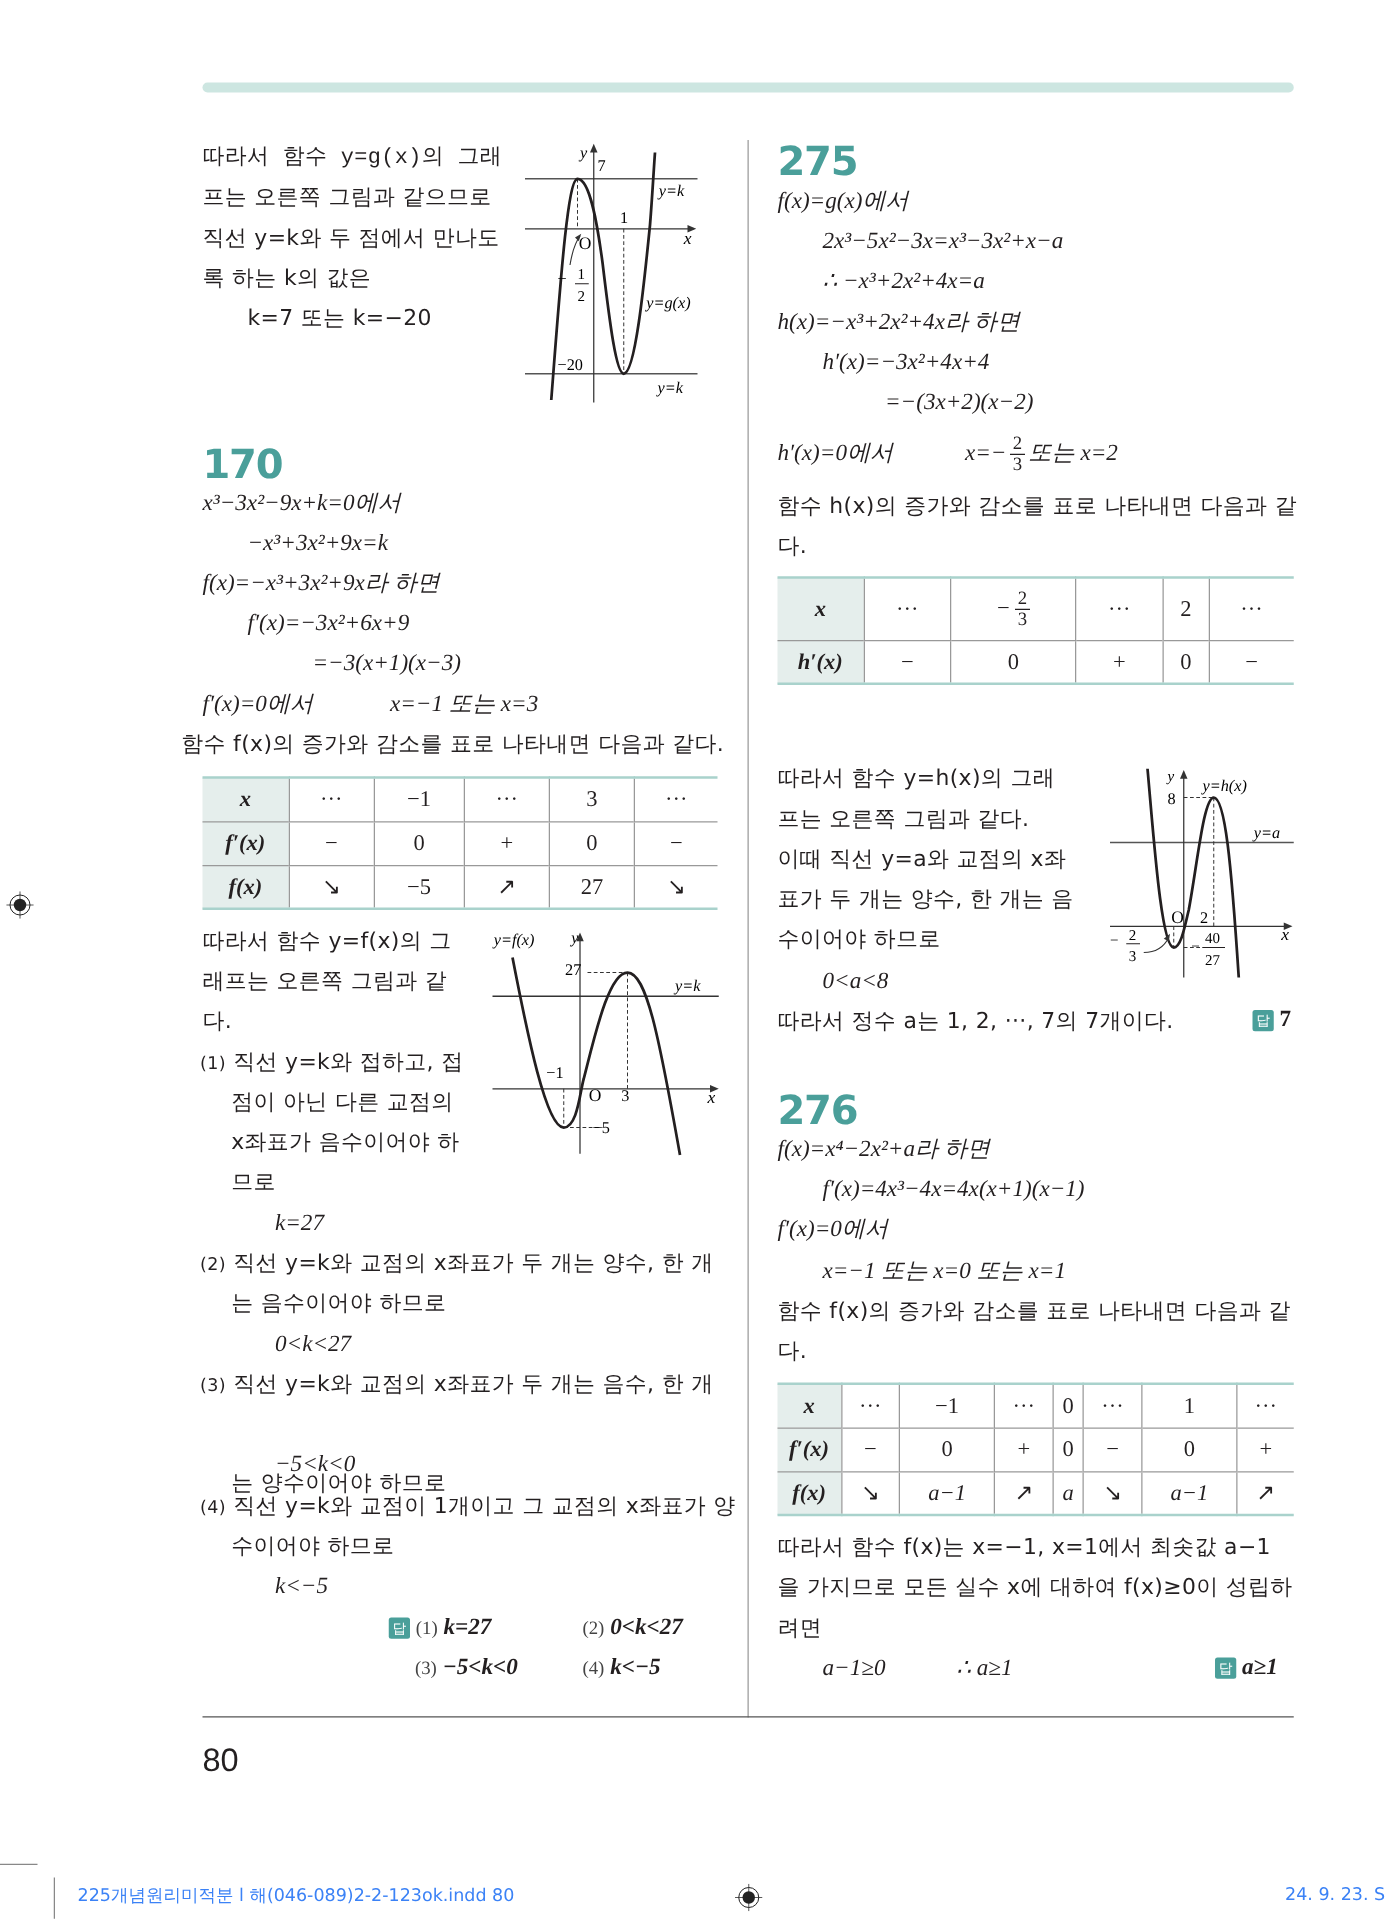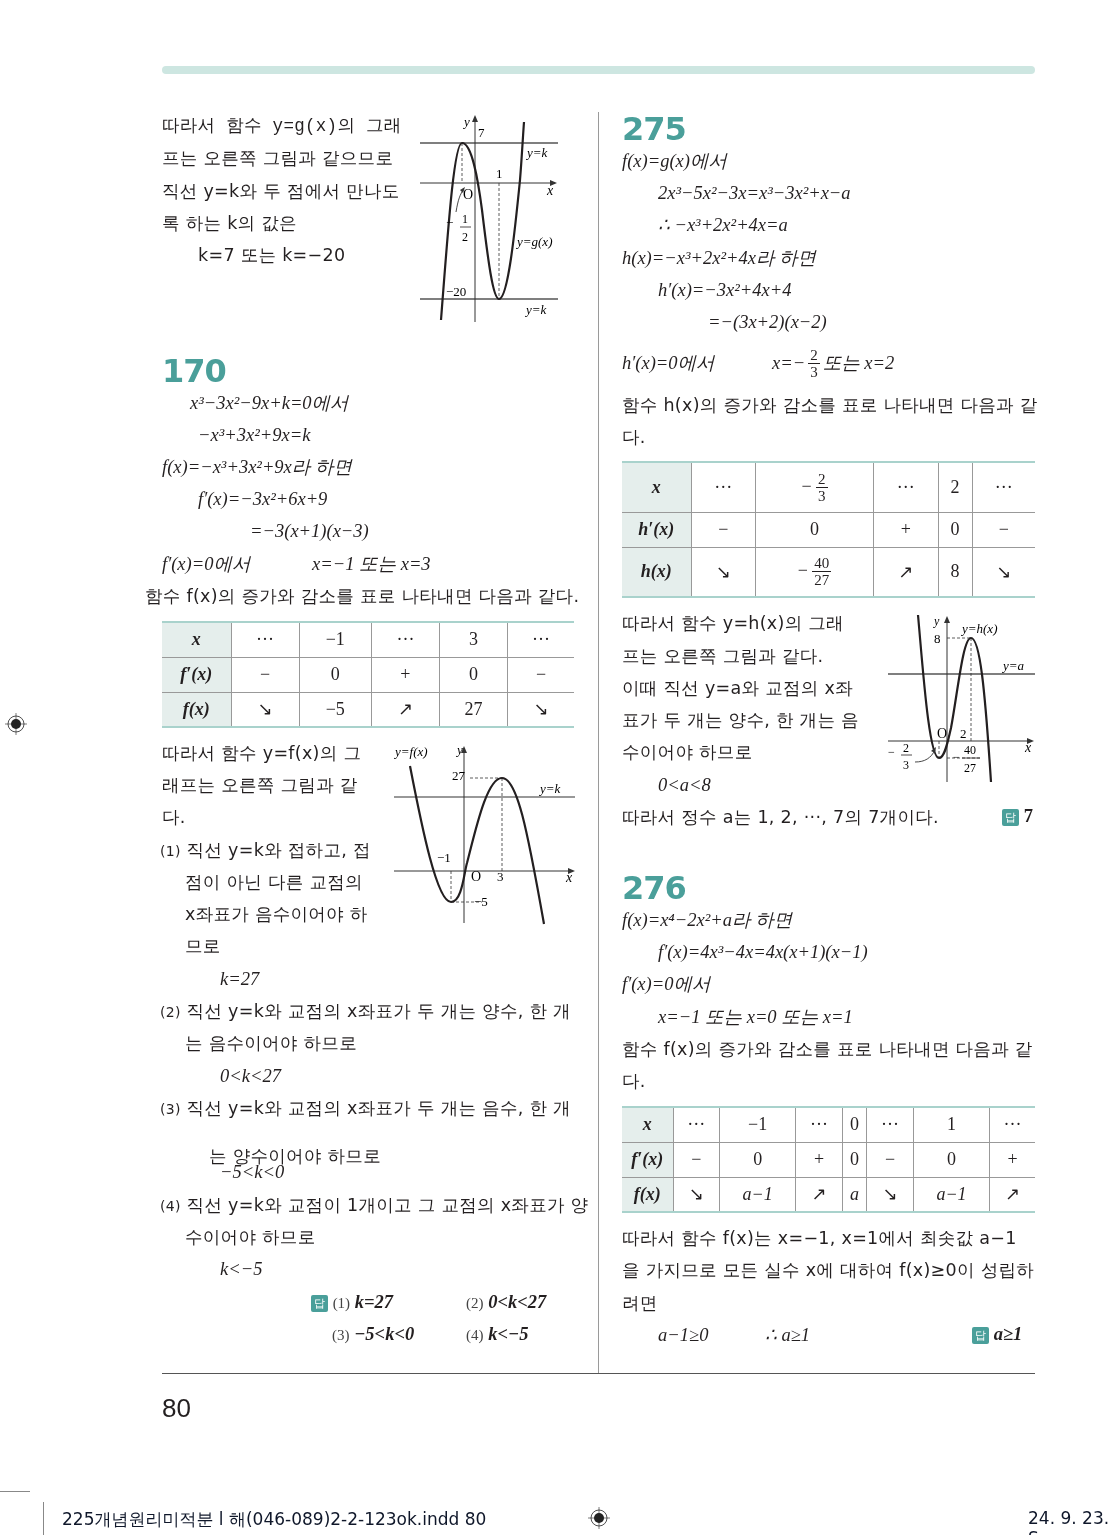--- a/index.html
+++ b/index.html
@@ -17,21 +17,21 @@
   table.vt td { border-left: 1px solid #999; border-top: 1px solid #999; text-align: center; vertical-align: middle; }
   table.vt tr:first-child td { border-top: none; }
   table.vt td.hd { border-left: none; background: #e5eeec; font-weight: bold; font-style: italic; }
   .frac { display: inline-flex; flex-direction: column; align-items: center; vertical-align: middle; font-size: 15px; line-height: 16px; }
   .frac .n { border-bottom: 1px solid #231f20; padding: 0 2px; }
   .ans-badge { display: inline-block; width: 17px; height: 17px; background: #4a9f9a; color: #fff; font-size: 11px; line-height: 17px; text-align: center; border-radius: 2px; vertical-align: middle; font-family: "DejaVu Sans", sans-serif; }
   .ans { position: absolute; font-family: "Liberation Serif", serif; font-size: 18.5px; white-space: nowrap; }
   .ans b { font-style: italic; font-weight: bold; }
   .ans .lbl { font-size: 15px; color: #444; }
   svg text { font-family: "Liberation Serif", serif; }
-  .footer { position: absolute; top: 1508px; font-size: 17px; color: #0f172a; font-family: "DejaVu Sans", sans-serif; }
+  .footer { position: absolute; top: 1508px; font-size: 14px; color: #3b82f6; font-family: "DejaVu Sans", sans-serif; }
   .reg-mark { position: absolute; width: 22px; height: 22px; }
   .crop-line { position: absolute; background: #888; }
 </style>
 </head>
 <body>
 
 <div class="top-bar"></div>
 <div class="col-divider"></div>
 
 <div>
@@ -63,21 +63,21 @@
     <text x="26" y="117" font-size="13">−</text>
     <text x="42" y="113" font-size="12">1</text>
     <line x1="40" y1="117" x2="51" y2="117" stroke="#231f20" stroke-width="0.8"></line>
     <text x="42" y="131" font-size="12">2</text>
     <text x="97" y="136" font-size="13" font-style="italic">y=g(x)</text>
     <text x="26" y="186" font-size="13">−20</text>
     <text x="106" y="204" font-size="13" font-style="italic">y=k</text>
   </svg>
 
   <div class="num-title" style="left:162px;top:352px;">170</div>
-  <div class="line it" style="left:162px;top:391px;margin-left:28px;">x³−3x²−9x+k=0에서</div>
+  <div class="line it" style="left:162px;top:391px;">x³−3x²−9x+k=0에서</div>
   <div class="line it" style="left:198px;top:423px;">−x³+3x²+9x=k</div>
   <div class="line it" style="left:162px;top:455px;">f(x)=−x³+3x²+9x라 하면</div>
   <div class="line it" style="left:198px;top:487px;text-align:center;">f′(x)=−3x²+6x+9</div>
   <div class="line it" style="left:250px;top:519px;font-style:italic;">=−3(x+1)(x−3)</div>
   <div class="line it" style="left:162px;top:552px;">f′(x)=0에서</div>
   <div class="line it" style="left:312px;top:552px;">x=−1 또는 x=3</div>
   <div class="line kr" style="left:145px;top:584px;">함수 f(x)의 증가와 감소를 표로 나타내면 다음과 같다.</div>
 
   <table class="vt" style="left:162px;top:621px;width:412px;">
     <tbody>
@@ -147,21 +147,21 @@
     <span style="font-size:14px;">(2)</span>
     <span>직선 y=k와 교점의 x좌표가 두 개는 양수, 한 개</span>
   </div>
   <div class="line kr" style="left:185px;top:1031px;text-align:right;">는 음수이어야 하므로</div>
   <div class="line it" style="left:220px;top:1064px;">0&lt;k&lt;27</div>
 
   <div class="line kr" style="left:160px;top:1096px;">
     <span style="font-size:14px;">(3)</span>
     <span>직선 y=k와 교점의 x좌표가 두 개는 음수, 한 개</span>
   </div>
-  <div class="line kr" style="left:185px;top:1144px;margin-left:24px;">는 양수이어야 하므로</div>
+  <div class="line kr" style="left:185px;top:1175px;">는 양수이어야 하므로</div>
   <div class="line it" style="left:220px;top:1160px;">−5&lt;k&lt;0</div>
 
   <div class="line kr" style="left:160px;top:1193px;">
     <span style="font-size:14px;">(4)</span>
     <span>직선 y=k와 교점이 1개이고 그 교점의 x좌표가 양</span>
   </div>
   <div class="line kr" style="left:185px;top:1225px;">수이어야 하므로</div>
   <div class="line it" style="left:220px;top:1257px;">k&lt;−5</div>
 
   <div class="ans" style="left:311px;top:1292px;">
@@ -219,34 +219,20 @@
       <td>2</td>
       <td>···</td>
     </tr>
     <tr style="height:35px;">
       <td class="hd">h′(x)</td>
       <td>−</td>
       <td>0</td>
       <td>+</td>
       <td>0</td>
       <td>−</td>
-    </tr>
-    <tr style="height:50px;">
-      <td class="hd">h(x)</td>
-      <td>↘</td>
-      <td>
-        <span>−</span>
-        <span class="frac">
-          <span class="n">40</span>
-          <span>27</span>
-        </span>
-      </td>
-      <td>↗</td>
-      <td>8</td>
-      <td>↘</td>
     </tr>
   </tbody>
     </table>
 
   <div class="line kr" style="left:622px;top:611px;">따라서 함수 y=h(x)의 그래</div>
   <div class="line kr" style="left:622px;top:644px;">프는 오른쪽 그림과 같다.</div>
   <div class="line kr" style="left:622px;top:676px;">이때 직선 y=a와 교점의 x좌</div>
   <div class="line kr" style="left:622px;top:708px;">표가 두 개는 양수, 한 개는 음</div>
   <div class="line kr" style="left:622px;top:740px;">수이어야 하므로</div>
   <div class="line it" style="left:658px;top:773px;">0&lt;a&lt;8</div>

